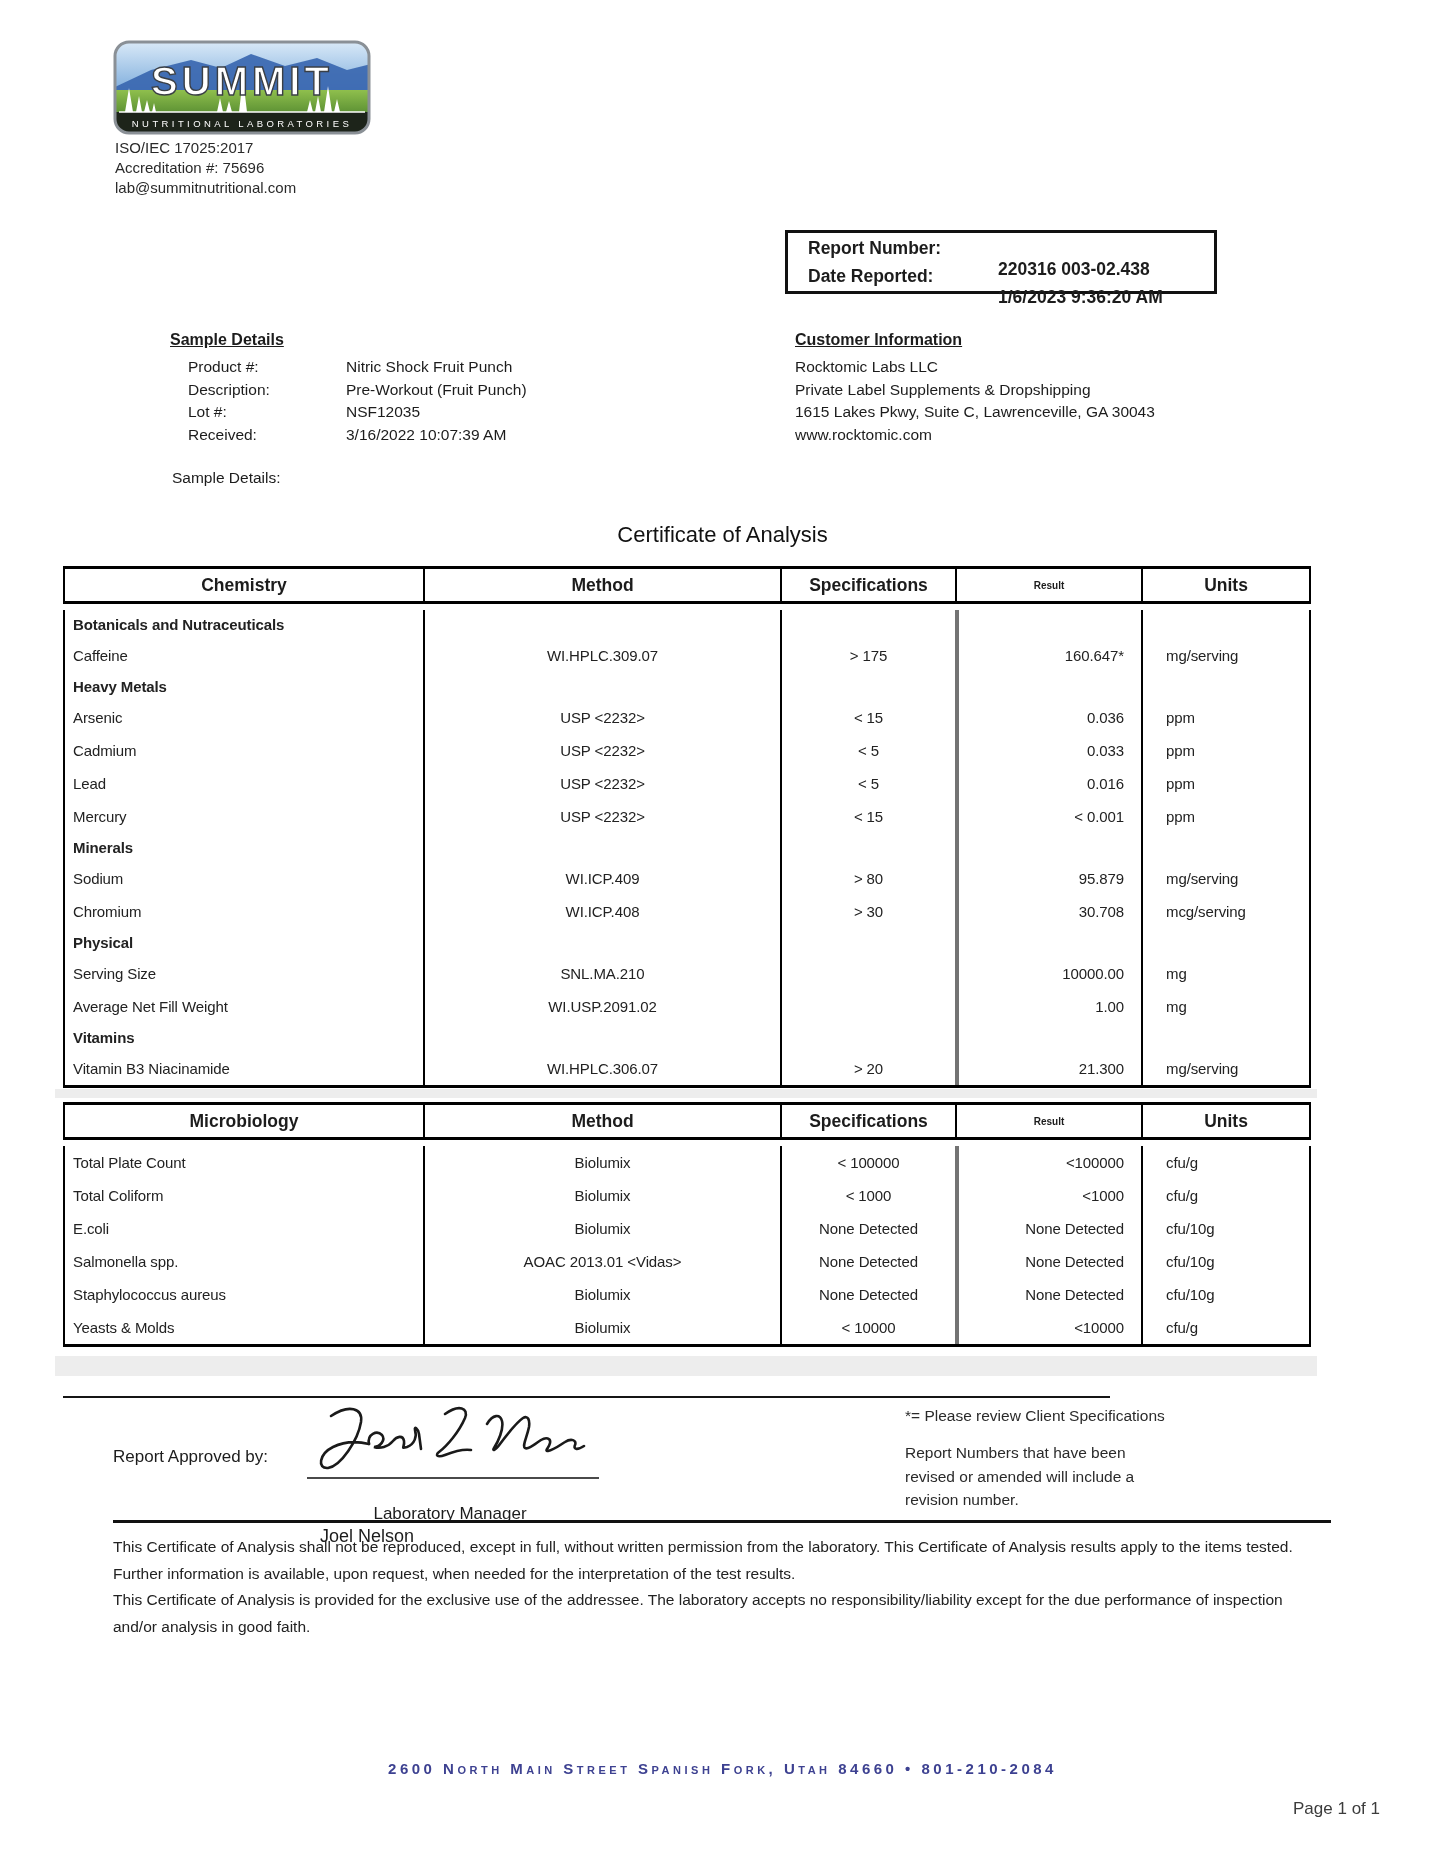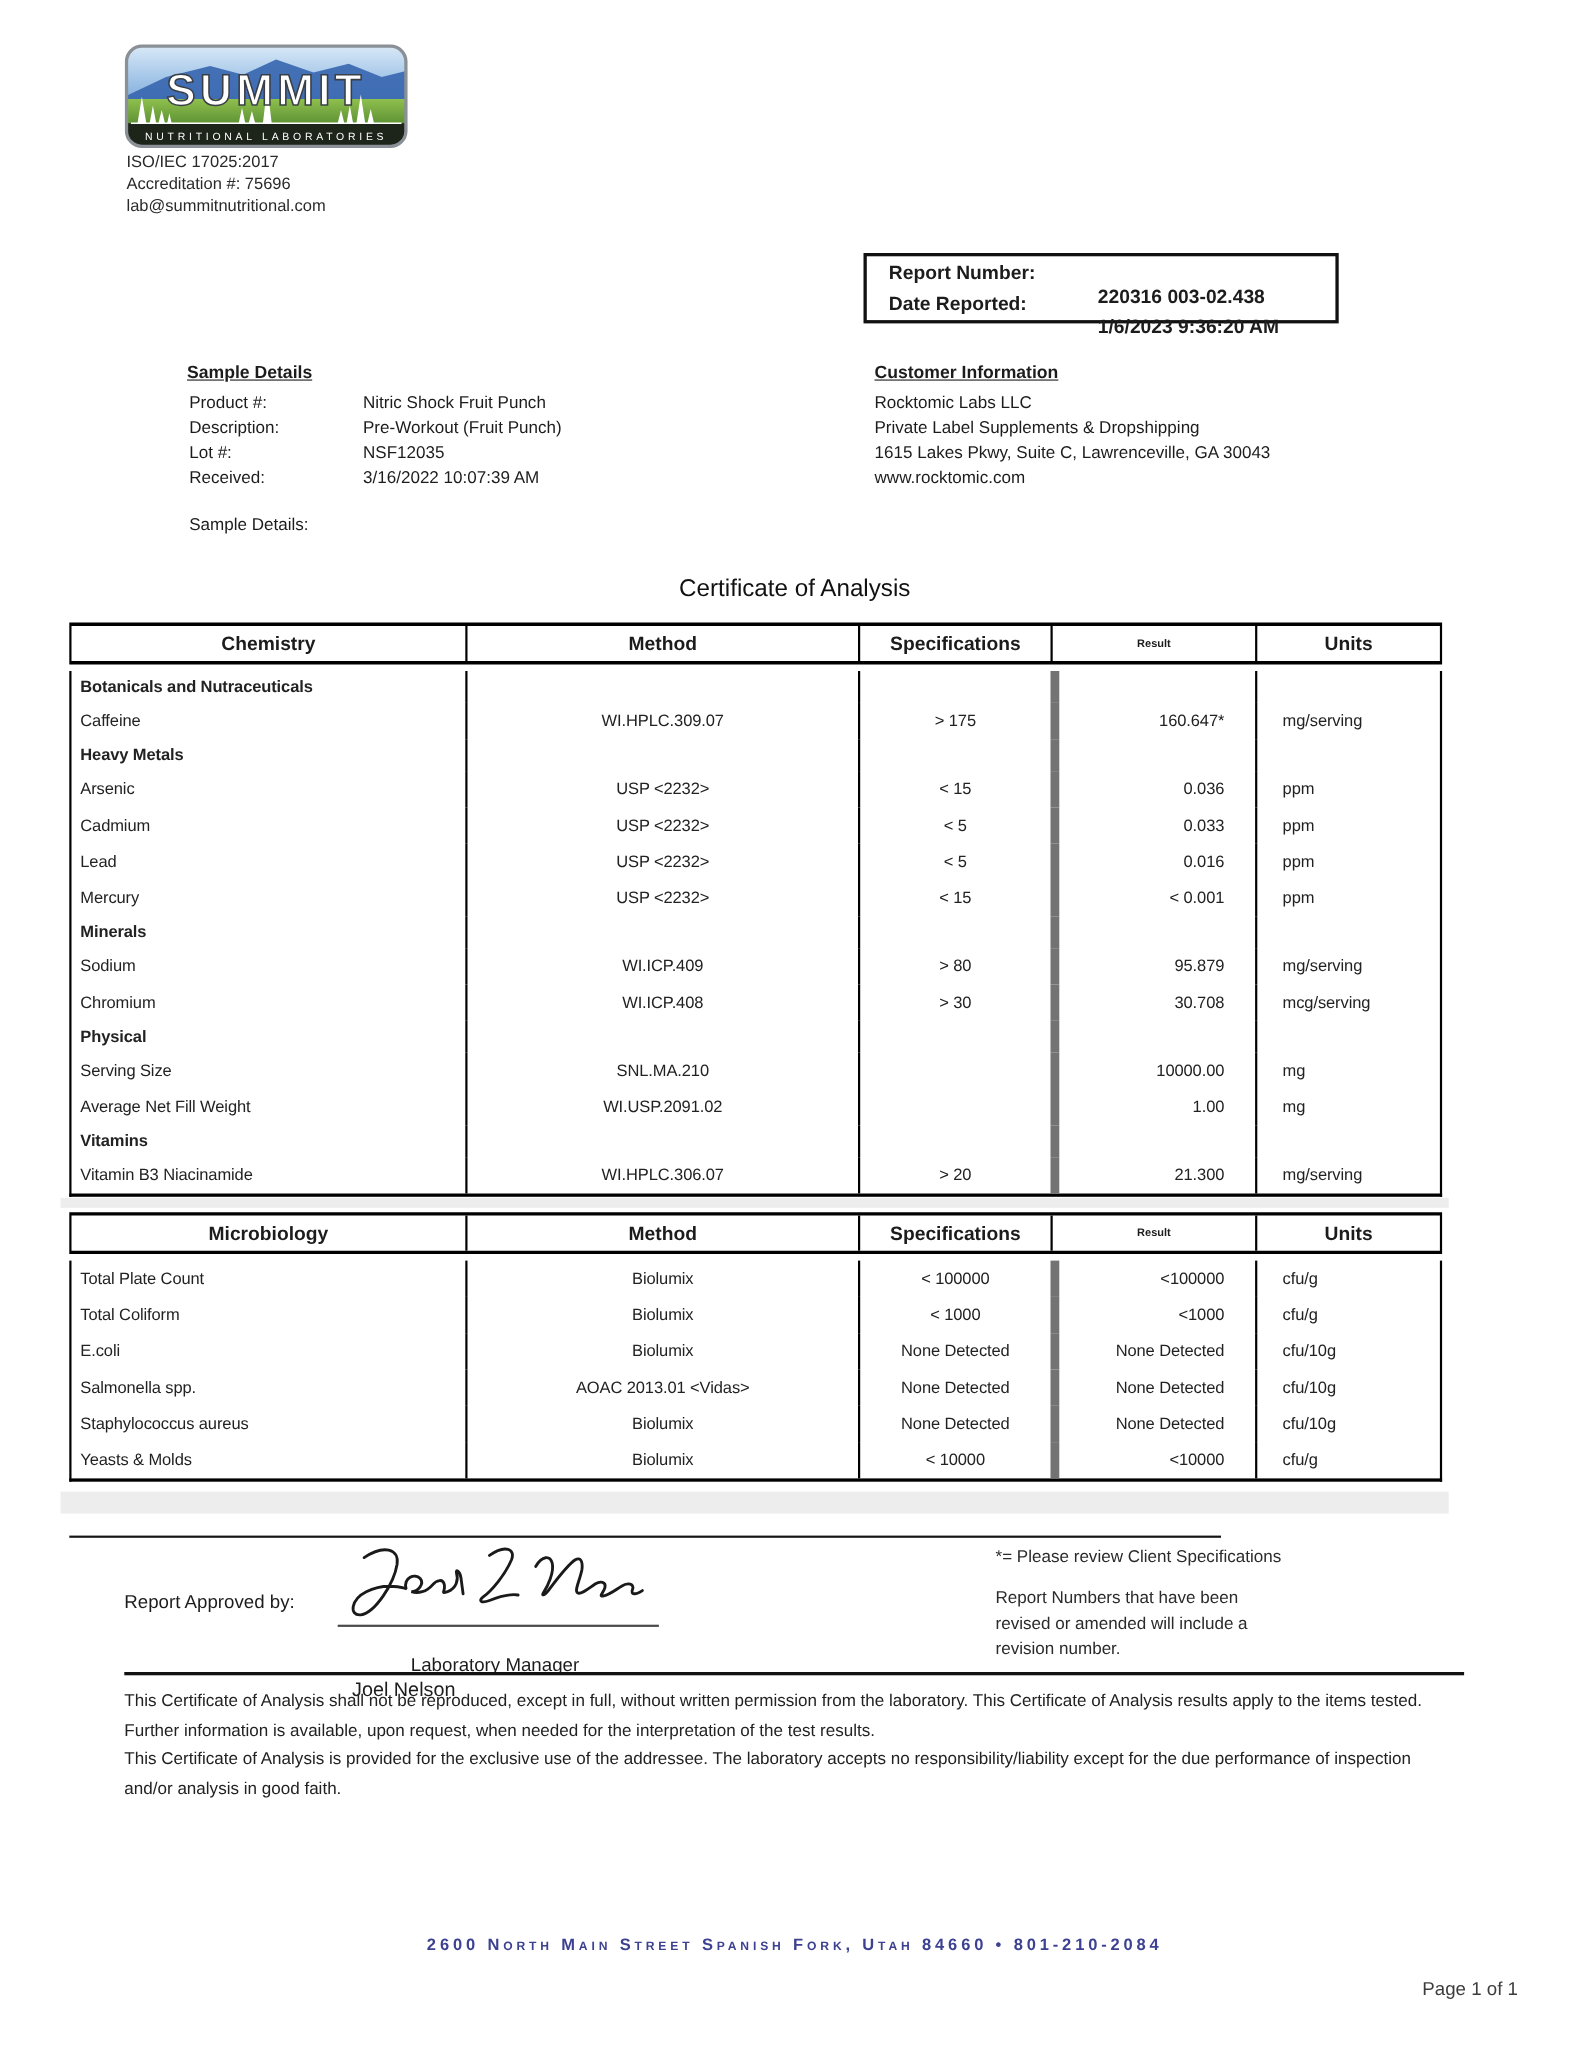--- a/index.html
+++ b/index.html
@@ -18,21 +18,21 @@
     box-sizing:border-box;display:flex;flex-direction:column;justify-content:center;
     background:#fff;
   }
   .rb-row{display:flex;height:28px;align-items:center;font-weight:bold;font-size:17.5px;}
   .rb-label{width:190px;padding-left:20px;}
   .rb-value{flex:1;margin-top:42px;}
 
   .sec-heading{font-weight:bold;font-size:16px;text-decoration:underline;}
   .kv-block{font-size:15.5px;}
   .kv-row{display:flex;line-height:22.7px;}
-  .kv-label{width:158px;}
+  .kv-label{width:158px;margin-left:16px;}
   .lines-block{font-size:15.5px;line-height:22.7px;}
 
   .coa-title{left:0;top:522px;width:1445px;text-align:center;font-size:22px;color:#111;}
 
   
   .thead{
     left:63px;width:1248px;height:38px;display:grid;
     grid-template-columns:358px 357px 175px 186px 1fr;
     border:2px solid #000;border-top-width:3px;border-bottom-width:3px;
     box-sizing:border-box;background:#fff;
@@ -44,21 +44,21 @@
     left:63px;width:1248px;border:2px solid #000;border-top:none;border-bottom-width:3px;
     box-sizing:border-box;background:#fff;
   }
   .trow{display:grid;grid-template-columns:358px 357px 175px 186px 1fr;}
   .trow.datarow{height:33px;}
   .trow.cat{height:29px;}
   .tcell{display:flex;align-items:center;font-size:15px;letter-spacing:-0.1px;color:#222;}
   .tcell.c0{padding-left:8px;}
   .tcell.c1{justify-content:center;border-left:2px solid #000;}
   .tcell.c2{justify-content:center;border-left:2px solid #000;}
-  .tcell.c3{justify-content:flex-end;padding-right:28px;border-left:8px solid #737373;}
+  .tcell.c3{justify-content:flex-end;padding-right:17px;border-left:4px solid #737373;}
   .tcell.c4{padding-left:23px;border-left:2px solid #000;}
   .cat .tcell.c0{font-weight:bold;}
 
   .grayband{background:#ededed;}
 
   .hr1{left:63px;top:1396px;width:1047px;height:2px;background:#151515;}
   .hr2{left:113px;top:1520px;width:1218px;height:3px;background:#111;}
 
   .approved-label{left:113px;top:1447px;font-size:17px;}
   .sig-underline{left:307px;top:1477px;width:292px;height:2px;background:#4a4a4a;}

